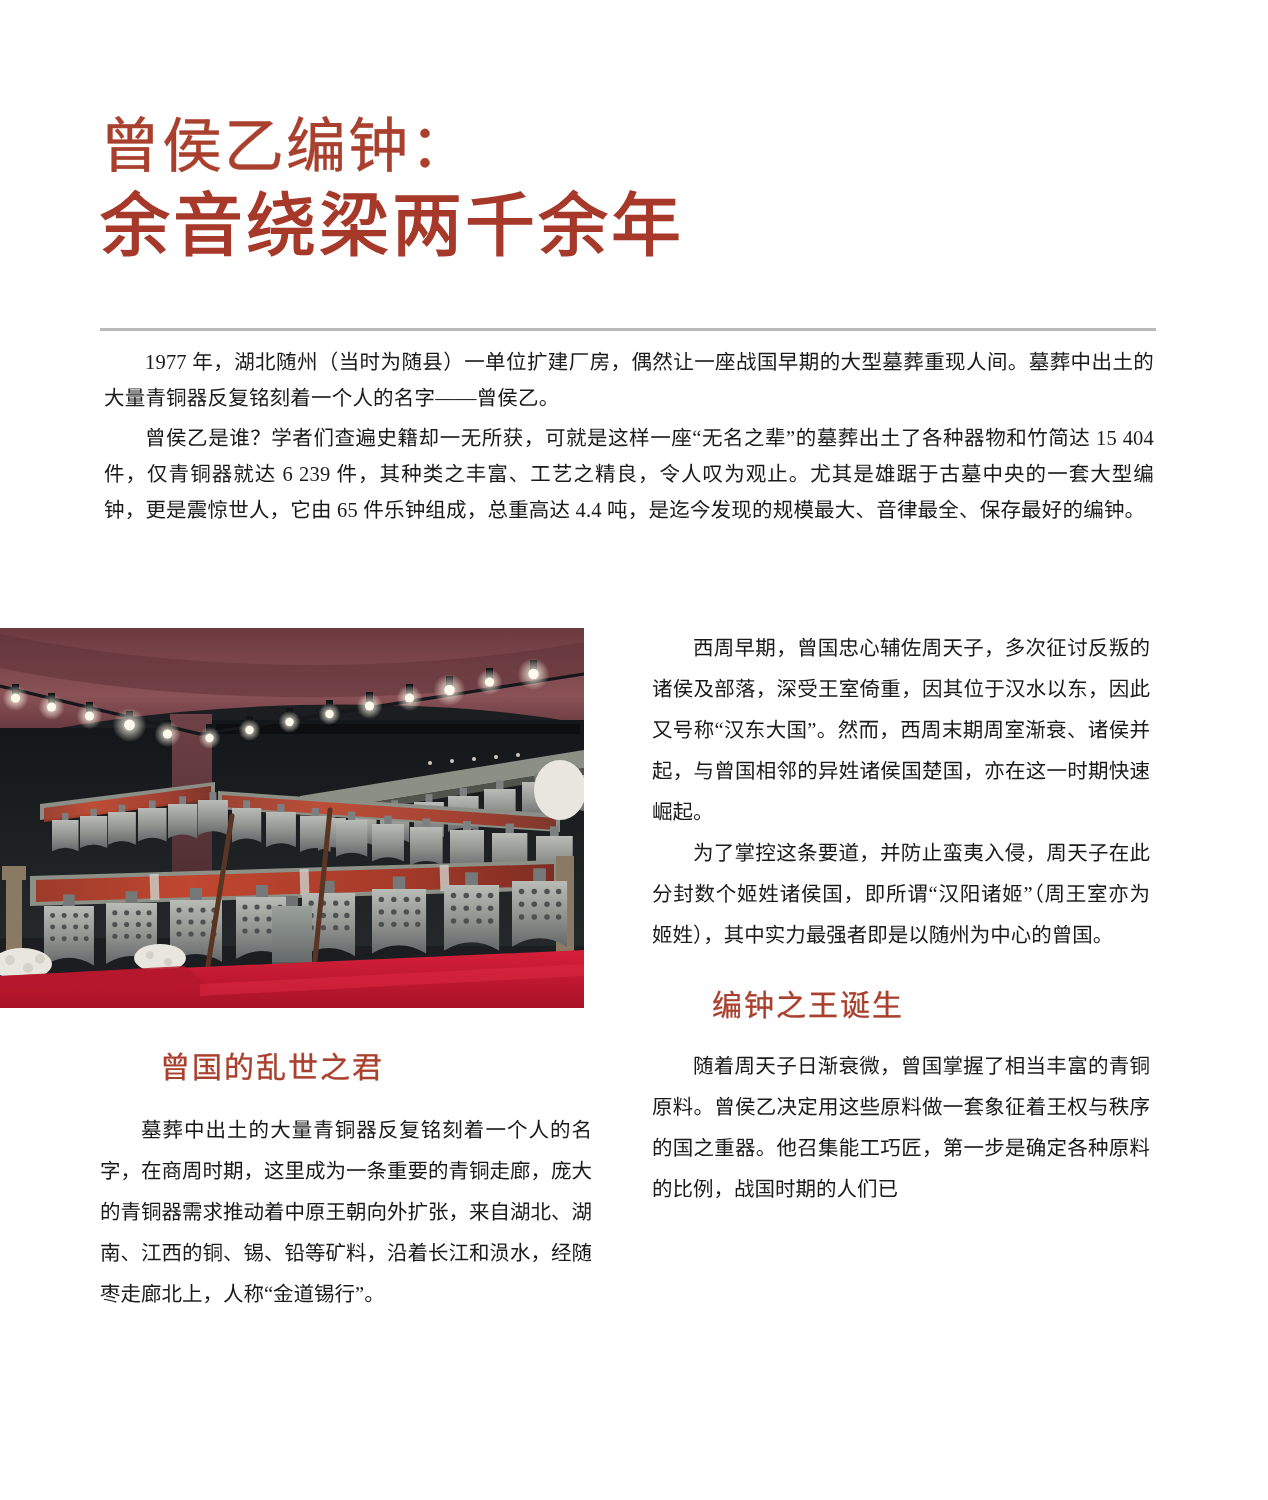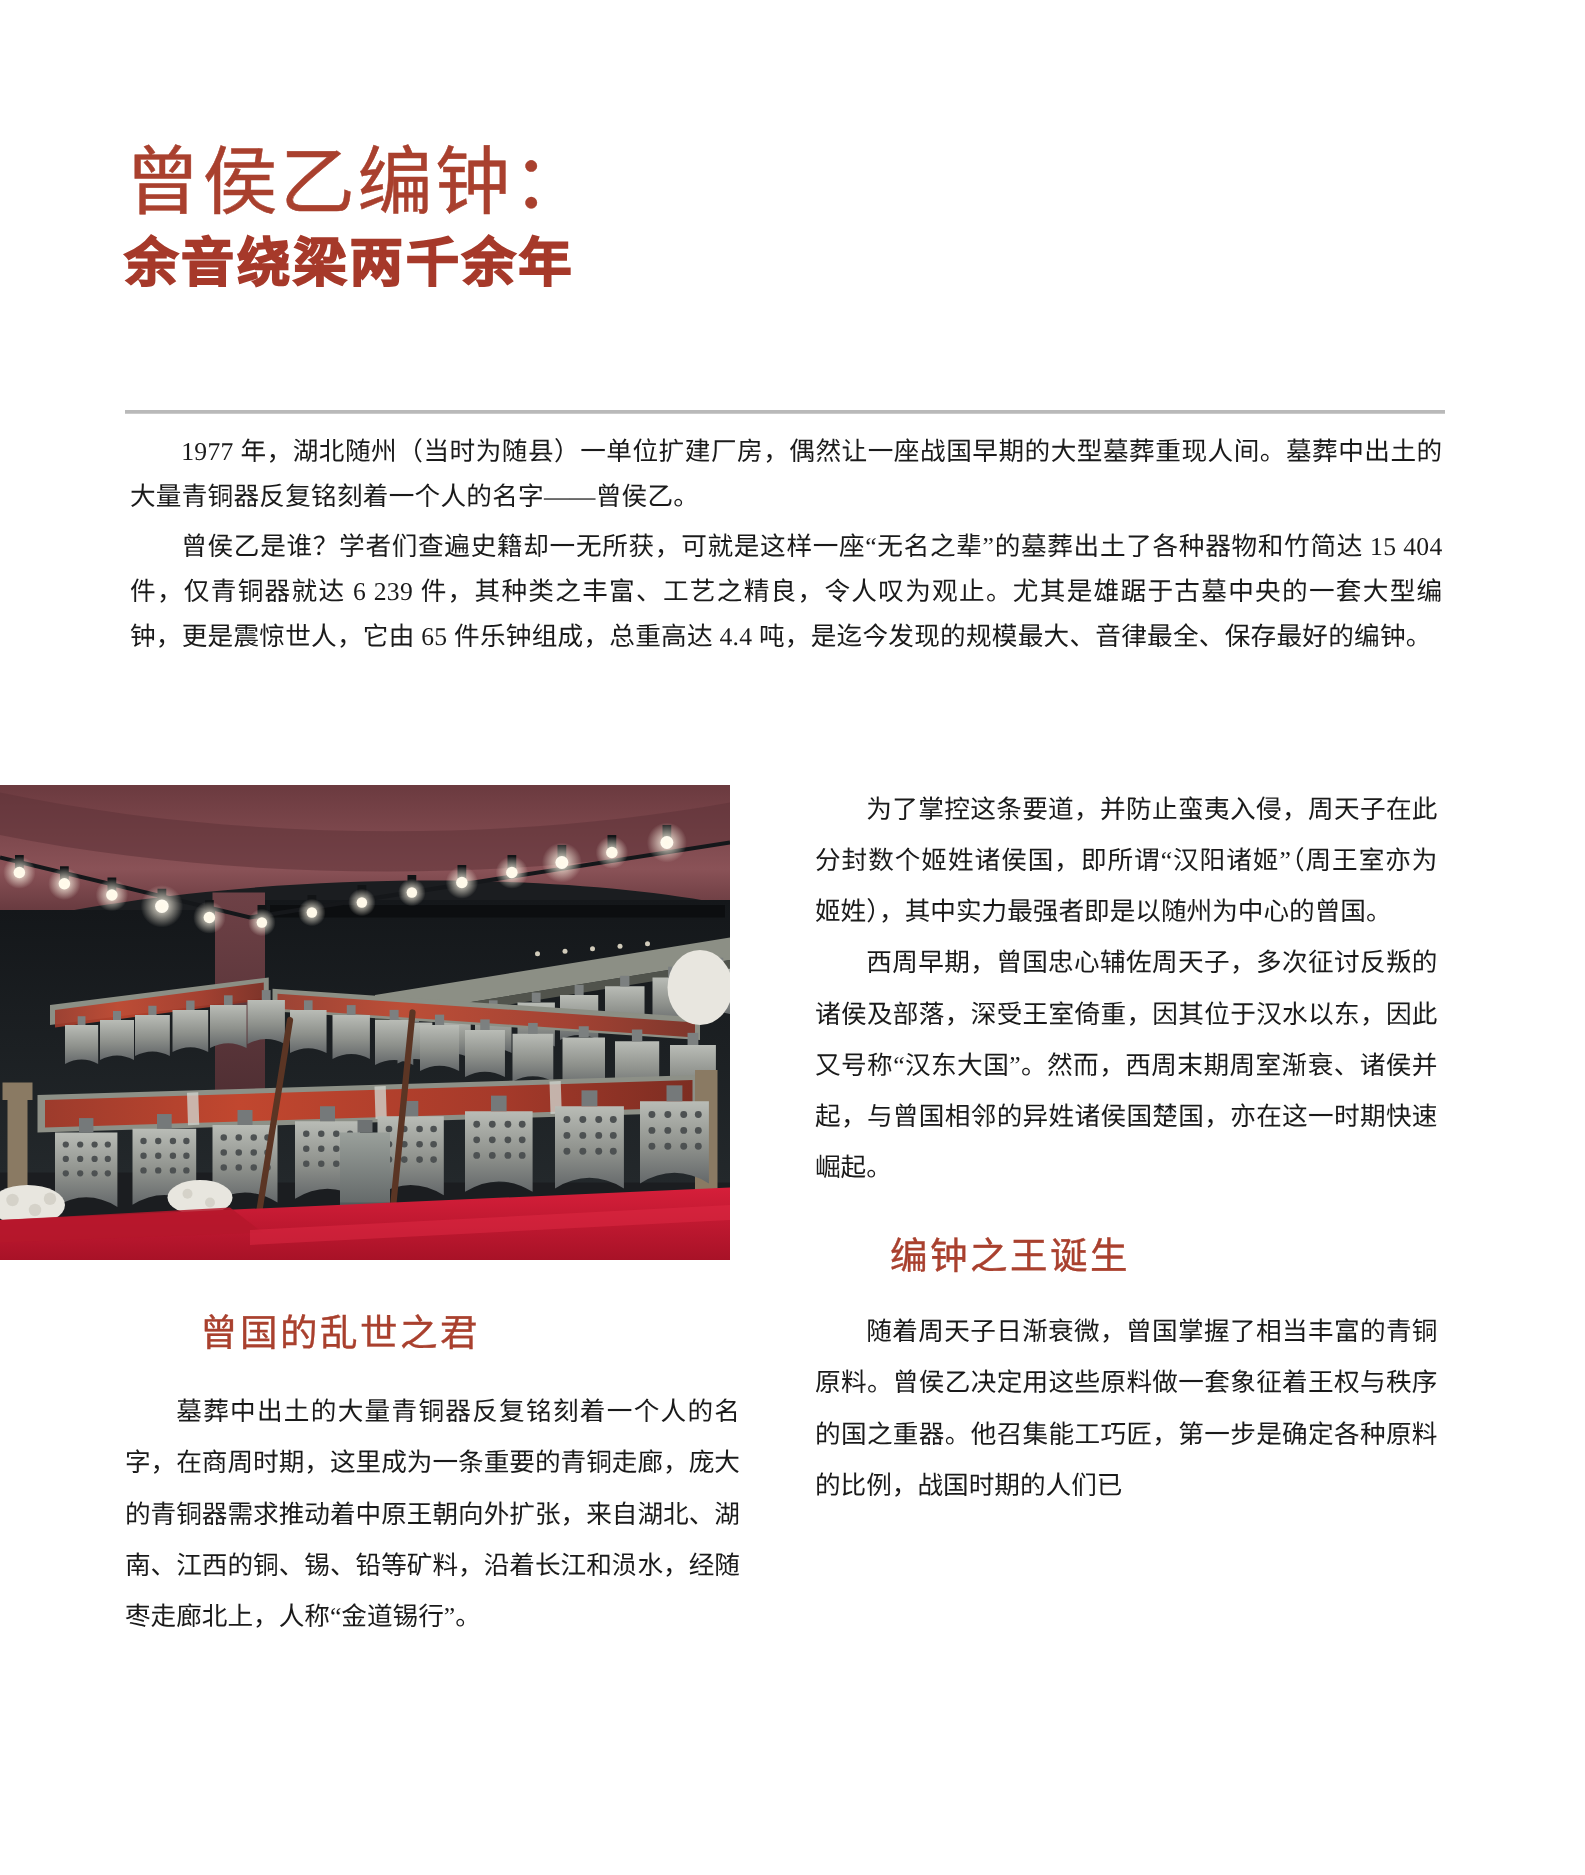--- a/index.html
+++ b/index.html
@@ -36,25 +36,25 @@
     line-height: 1.1;
     letter-spacing: 2px;
     color: #a9402e;
     font-weight: 400;
     -webkit-text-stroke: 0.4px #a9402e;
     margin: 0;
     white-space: nowrap;
   }
   .title-line-2 {
     font-family: "DejaVu Sans", "Liberation Sans", sans-serif;
-    font-size: 42px;
+    font-size: 70px;
     line-height: 1.12;
     letter-spacing: 3px;
     color: #a6392a;
-    font-weight: bold;
+    font-weight: normal;
     -webkit-text-stroke: 1.6px #a6392a;
     margin: 8px 0 0 0;
     white-space: nowrap;
   }
 
   .byline {
     position: absolute;
     left: 100px;
     top: 292px;
     width: 1056px;
@@ -485,19 +485,19 @@
       <path d="M0,0 H584 V380 H0 Z" fill="none"></path>
     </svg>
   </div>
 
   <div class="col col-left">
     <h2 class="section-head">曾国的乱世之君</h2>
     <p>墓葬中出土的大量青铜器反复铭刻着一个人的名字，在商周时期，这里成为一条重要的青铜走廊，庞大的青铜器需求推动着中原王朝向外扩张，来自湖北、湖南、江西的铜、锡、铅等矿料，沿着长江和涢水，经随枣走廊北上，人称“金道锡行”。</p>
   </div>
 
   <div class="col col-right">
+    <p>西周早期，曾国忠心辅佐周天子，多次征讨反叛的诸侯及部落，深受王室倚重，因其位于汉水以东，因此又号称“汉东大国”。然而，西周末期周室渐衰、诸侯并起，与曾国相邻的异姓诸侯国楚国，亦在这一时期快速崛起。</p>
     <p>为了掌控这条要道，并防止蛮夷入侵，周天子在此分封数个姬姓诸侯国，即所谓“汉阳诸姬”（周王室亦为姬姓），其中实力最强者即是以随州为中心的曾国。</p>
-    <p>西周早期，曾国忠心辅佐周天子，多次征讨反叛的诸侯及部落，深受王室倚重，因其位于汉水以东，因此又号称“汉东大国”。然而，西周末期周室渐衰、诸侯并起，与曾国相邻的异姓诸侯国楚国，亦在这一时期快速崛起。</p>
     <h2 class="section-head tight gap-before">编钟之王诞生</h2>
     <p>随着周天子日渐衰微，曾国掌握了相当丰富的青铜原料。曾侯乙决定用这些原料做一套象征着王权与秩序的国之重器。他召集能工巧匠，第一步是确定各种原料的比例，战国时期的人们已</p>
   </div>
 
 </div>
 
 </body></html>

